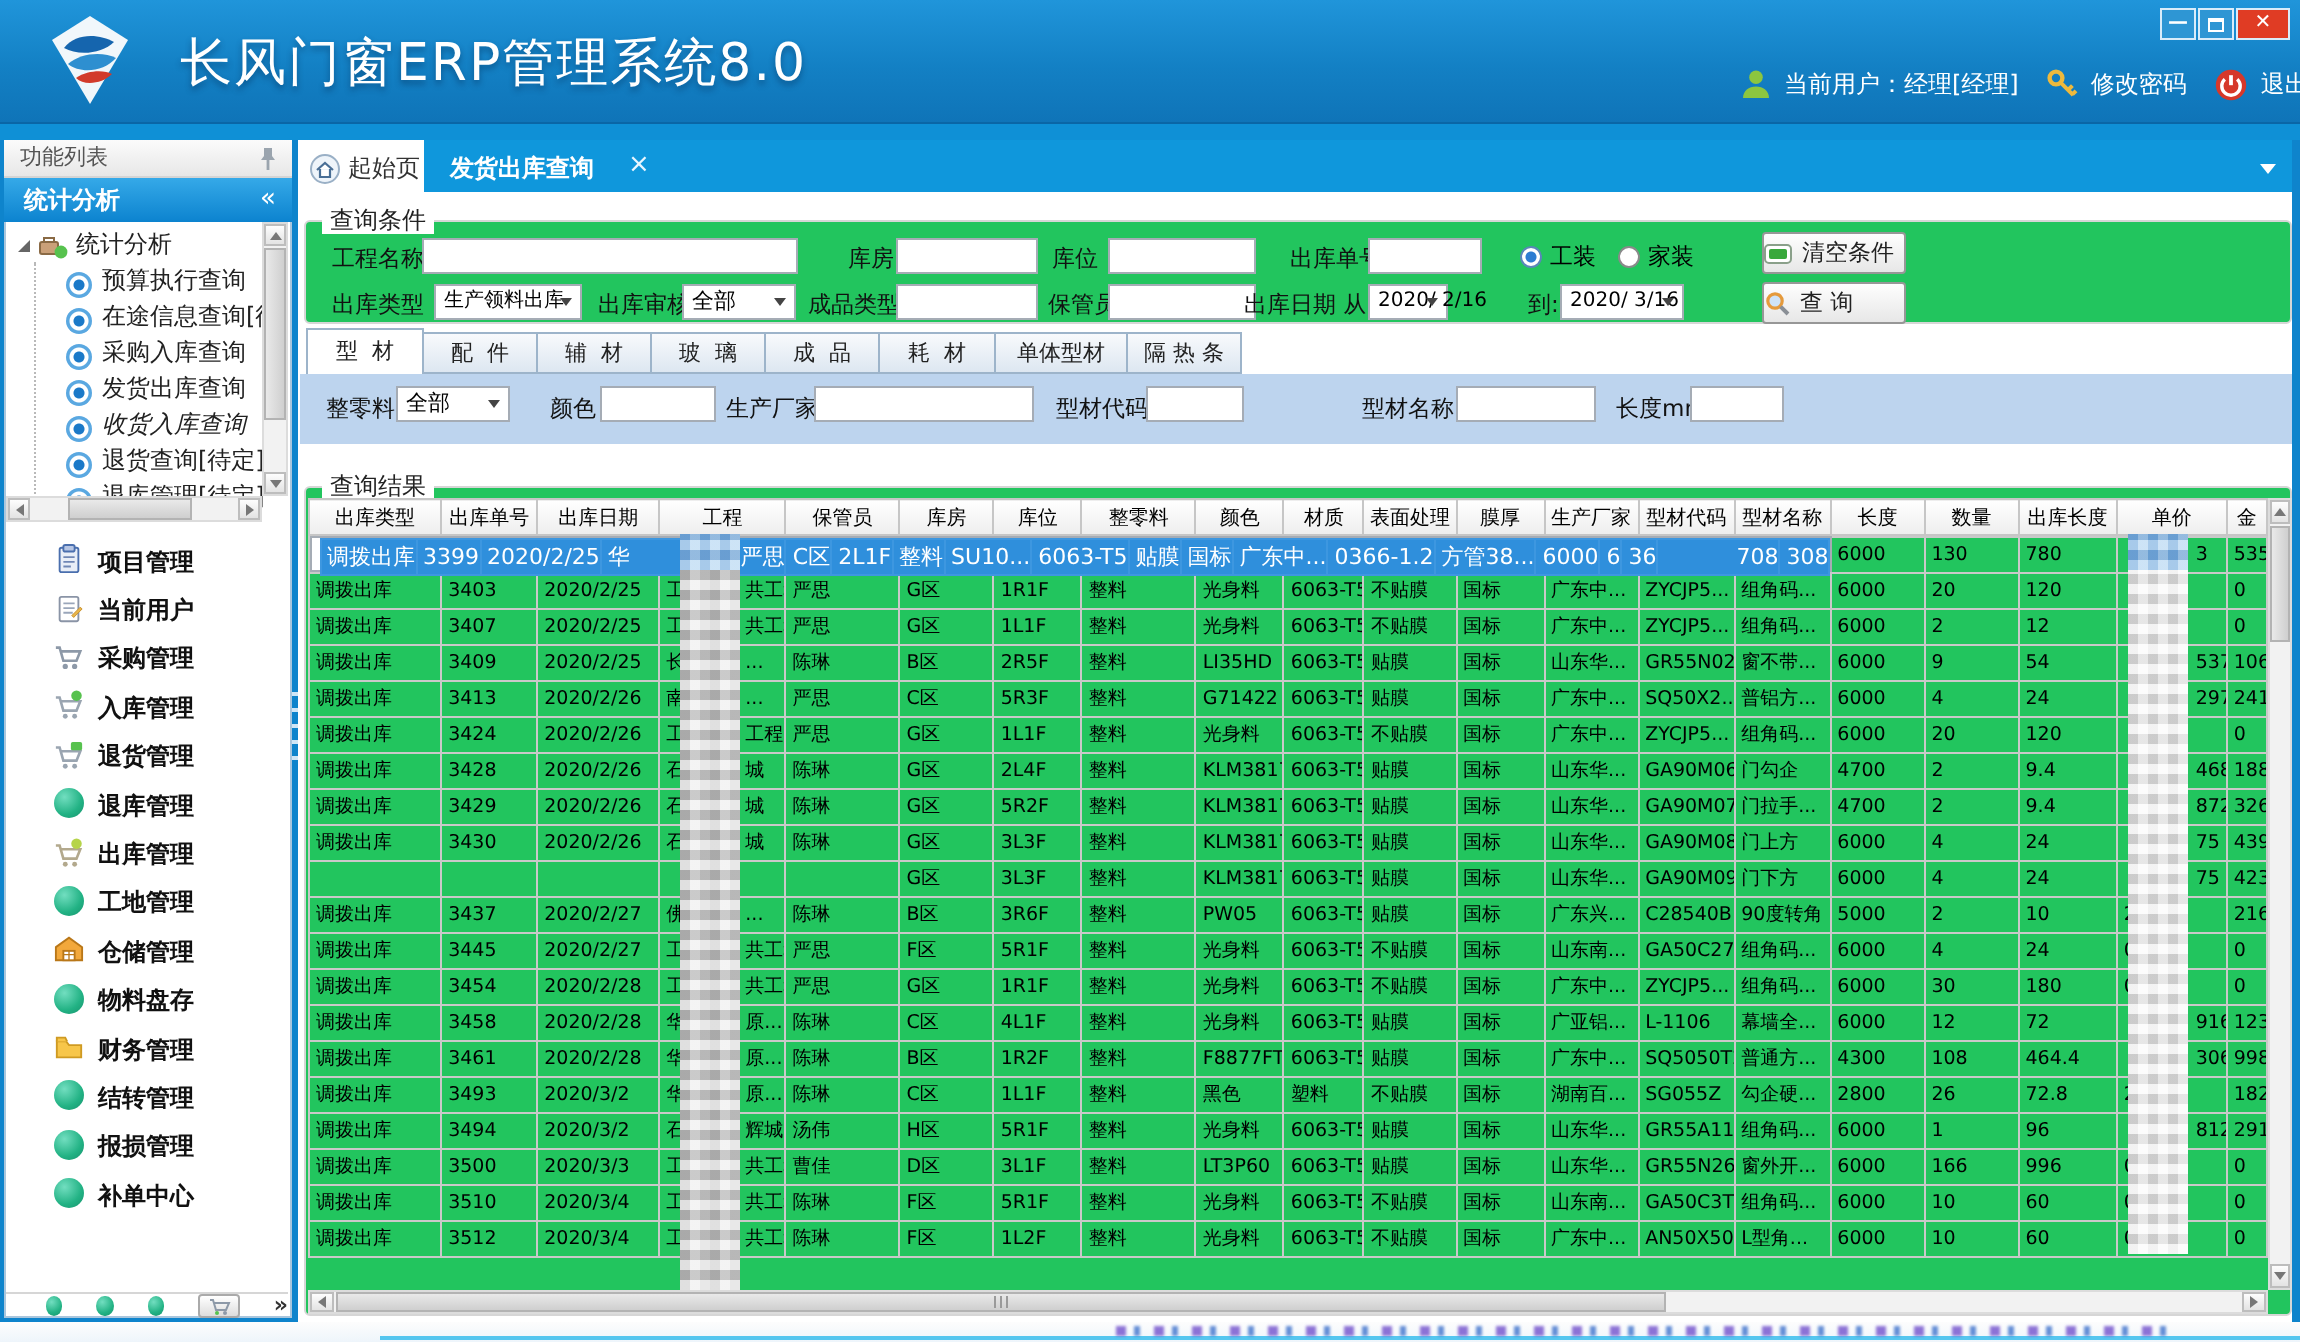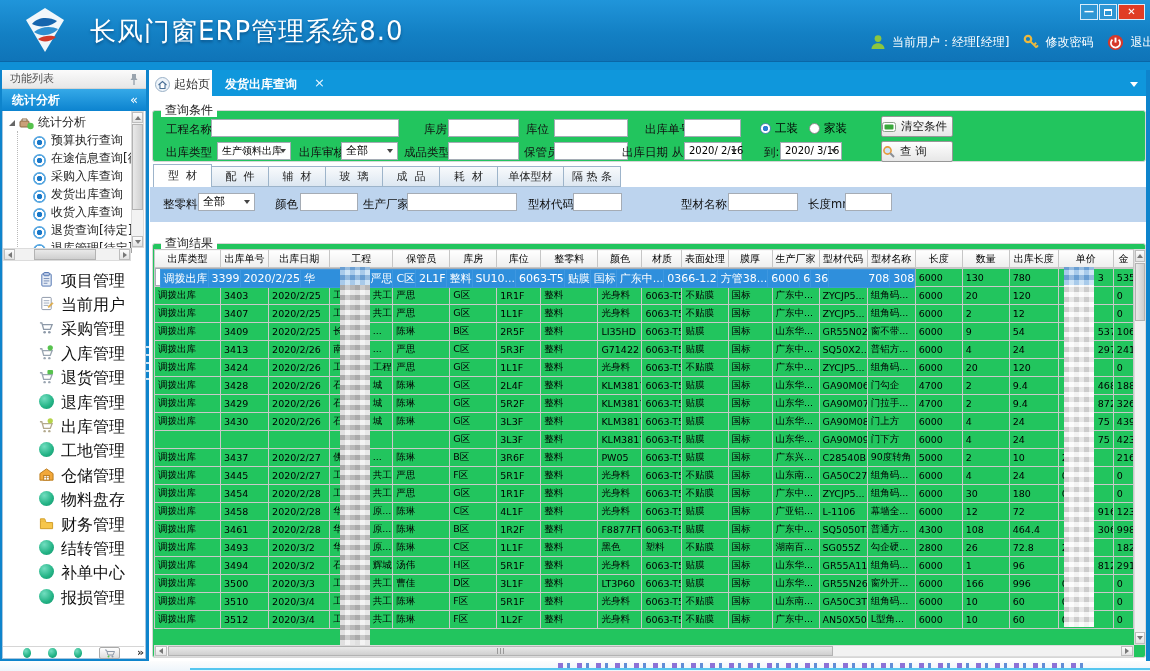--- a/index.html
+++ b/index.html
@@ -35,21 +35,21 @@
 .sb-btn{position:absolute;background:linear-gradient(#fdfdfd,#e3e3e3);border:1px solid #bdbdbd;display:flex;align-items:center;justify-content:center}
 .tri{width:0;height:0}
 .tri-up{border-left:3px solid transparent;border-right:3px solid transparent;border-bottom:4px solid #777}
 .tri-dn{border-left:3px solid transparent;border-right:3px solid transparent;border-top:4px solid #777}
 .tri-lf{border-top:3px solid transparent;border-bottom:3px solid transparent;border-right:4px solid #777}
 .tri-rt{border-top:3px solid transparent;border-bottom:3px solid transparent;border-left:4px solid #777}
 .thumb{position:absolute;background:linear-gradient(90deg,#e9e9e9,#cfcfcf);border:1px solid #b3b3b3}
 .thumbh{background:linear-gradient(#e9e9e9,#cfcfcf)}
 
 #menu{left:3px;top:261px;width:141px;height:372px;padding-top:8px}
-.menu-item{height:24.4px;display:flex;align-items:center;gap:7px;padding-left:36px;font-size:16px;font-weight:normal;color:#111;white-space:nowrap}
+.menu-item{height:24.4px;display:flex;align-items:center;gap:7px;padding-left:24px;font-size:12px;font-weight:bold;color:#111;white-space:nowrap}
 .mi{width:15px;height:15px;display:inline-block;flex:0 0 15px}
 .mi-circle{border-radius:50%;background:radial-gradient(circle at 35% 30%,#72dec0,#22b284 60%,#17926c)}
 #sb-bottom{left:3px;top:646px;width:141px;height:13px;border-top:1px solid #d6d6d6;display:flex;align-items:center;gap:17px;padding-left:20px}
 .bdot{width:10px;height:10px;border-radius:50%;background:radial-gradient(circle at 35% 30%,#72dec0,#22b284 60%,#17926c)}
 #sb-cartbtn{width:24px;height:12px;background:linear-gradient(#fff,#ddd);border:1px solid #aaa;border-radius:2px;display:flex;align-items:center;justify-content:center}
 #sb-more{font-size:11px;font-weight:bold;color:#333;line-height:10px}
 #splitter-dots{left:146px;top:346px;width:3px;height:40px;background:repeating-linear-gradient(#cfe6f6 0 2px,transparent 2px 8px)}
 
 #main{left:149px;top:70px;width:997px;height:591px;background:#fff}
 #tab-home{left:150px;top:72px;width:62px;height:24px;display:flex;align-items:center;gap:4px;padding-left:5px;font-size:12px;color:#333;white-space:nowrap}
@@ -155,21 +155,21 @@
         <span>在途信息查询[待</span>
       </div>
       <div class="tree-item" style="top: 57px;">
         <span class="tdot"></span>
         <span>采购入库查询</span>
       </div>
       <div class="tree-item" style="top: 75px;">
         <span class="tdot"></span>
         <span>发货出库查询</span>
       </div>
-      <div class="tree-item" style="top: 93px;">
+      <div class="tree-item" style="top: 93px; font-style: italic;">
         <span class="tdot"></span>
         <span>收货入库查询</span>
       </div>
       <div class="tree-item" style="top: 111px;">
         <span class="tdot"></span>
         <span>退货查询[待定]</span>
       </div>
       <div class="tree-item" style="top: 129px;">
         <span class="tdot"></span>
         <span>退库管理[待定]</span>
@@ -272,25 +272,25 @@
           <path d="M1.5 5V3h4.5l1 2" fill="#f7c64a" stroke="#cf9a22"></path>
         </svg></span>
       <span>财务管理</span>
     </div>
     <div class="menu-item">
       <span><span class="mi mi-circle"></span></span>
       <span>结转管理</span>
     </div>
     <div class="menu-item">
       <span><span class="mi mi-circle"></span></span>
+      <span>报损管理</span>
+    </div>
+    <div class="menu-item">
+      <span><span class="mi mi-circle"></span></span>
       <span>补单中心</span>
-    </div>
-    <div class="menu-item">
-      <span><span class="mi mi-circle"></span></span>
-      <span>报损管理</span>
     </div>
   </div>
 <div id="sb-bottom" class="abs">
   <span class="bdot"></span>
   <span class="bdot"></span>
   <span class="bdot"></span>
   <span id="sb-cartbtn">
       <svg width="12" height="10">
         <path d="M1 2h1.5l1.5 5h5l1.5-3.5H3" fill="none" stroke="#8d99a8"></path>
         <circle cx="4.5" cy="8.5" r="1" fill="#57c24e"></circle>
@@ -342,21 +342,21 @@
   </div>
   <span class="lbl" style="left:13px;top:34px">出库类型</span>
   <div class="sel" style="left:64px;top:31px;width:74px;font-size:10px"><span>生产领料出库</span><span class="sarr"></span></div>
   <span class="lbl" style="left:146px;top:34px">出库审核</span>
   <div class="sel" style="left:188px;top:31px;width:57px"><span>全部</span><span class="sarr"></span></div>
   <span class="lbl" style="left:251px;top:34px">成品类型</span>
   <input class="ipt" style="left: 295px; top: 31px; width: 71px;">
   <span class="lbl" style="left:371px;top:34px">保管员</span>
   <input class="ipt" style="left: 401px; top: 31px; width: 74px;">
   <span class="lbl" style="left:469px;top:34px">出库日期 从:</span>
-  <div class="sel" style="left:531px;top:31px;width:58px;font-size:10px"><span>2020/ 2/16</span><span class="sarr"></span></div>
+  <div class="sel" style="left:531px;top:31px;width:40px;font-size:10px"><span>2020/ 2/16</span><span class="sarr"></span></div>
   <span class="lbl" style="left:611px;top:34px">到:</span>
   <div class="sel" style="left:627px;top:31px;width:62px;font-size:10px"><span>2020/ 3/16</span><span class="sarr"></span></div>
   <div class="btn" style="left:728px;top:30px;width:72px">
     <svg width="13" height="13">
         <circle cx="5.5" cy="5.5" r="3.6" fill="#cfe3f7" stroke="#e59a3c" stroke-width="1.6"></circle>
         <line x1="8.3" y1="8.3" x2="12" y2="12" stroke="#8a8f96" stroke-width="2"></line>
       </svg>
     <span>查 询</span>
   </div>
 </div>

